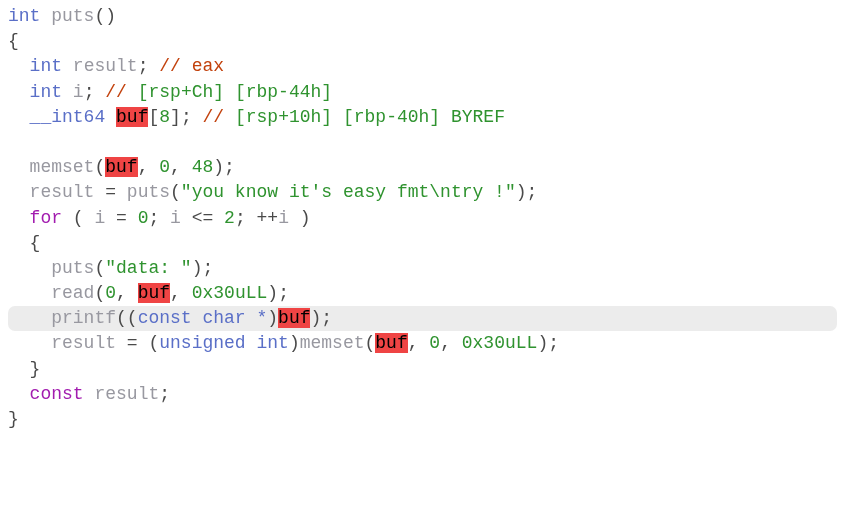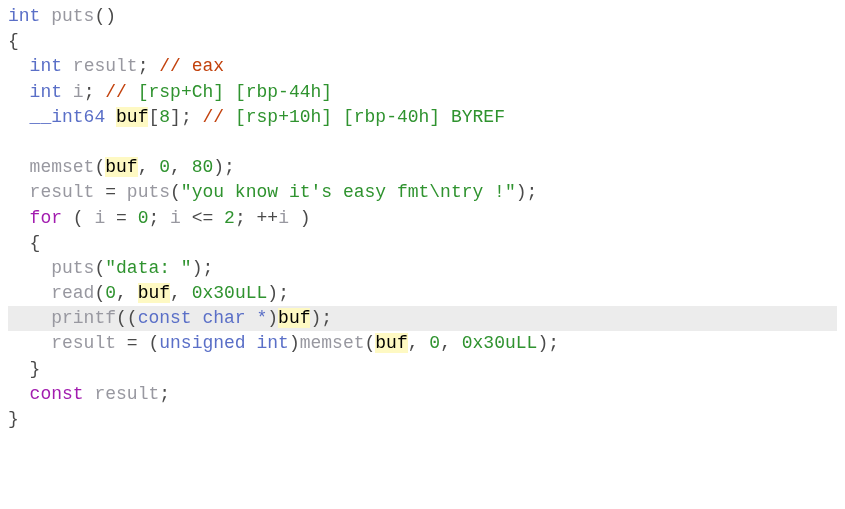--- a/index.html
+++ b/index.html
@@ -21,32 +21,33 @@
       min-height: 25px;
     }
     .kw-type { color: #5a6fc7; }
     .kw-flow { color: #a21caf; }
     .var-name { color: #9898a0; }
     .comment { color: #c2410c; }
     .comment-green { color: #2f932f; margin-top: 16px; }
     .number { color: #2f932f; }
     .string { color: #2f932f; }
     .highlight {
-      background: #fef9c3;
+      background: #ef4444;
       color: #000000;
     }
     .punct { color: #4a4a4a; }
     .brace { color: #4a4a4a; }
     .paren { color: #4a4a4a; }
     .bracket { color: #4a4a4a; }
     .semi { color: #4a4a4a; }
     .assign { color: #4a4a4a; }
     .op { color: #4a4a4a; }
     .highlighted-line {
       background: #ececec;
+      border-radius: 7px;
     }
     .cast { color: #5a6fc7; }
   </style>
 </head>
 <body>
 
 <div>
 
   <div class="code-line"><span class="kw-type">int</span><span> </span><span class="var-name">puts</span><span class="paren">()</span></div>
 
@@ -54,21 +55,21 @@
 
   <div class="code-line"><span>  </span><span class="kw-type">int</span><span> </span><span class="var-name">result</span><span class="semi">;</span><span> </span><span class="comment">// eax</span></div>
 
   <div class="code-line"><span>  </span><span class="kw-type">int</span><span> </span><span class="var-name">i</span><span class="semi">;</span><span> </span><span class="comment">// </span><span class="comment-green">[rsp+Ch] [rbp-44h]</span></div>
 
   <div class="code-line"><span>  </span><span class="kw-type">__int64</span><span> </span><span class="highlight">buf</span><span class="bracket">[</span><span class="number">8</span><span class="bracket">]</span><span class="semi">;</span><span> </span><span class="comment">// </span><span class="comment-green">[rsp+10h] [rbp-40h] BYREF</span></div>
 
   <div class="code-line"> </div>
 
 
-  <div class="code-line"><span>  </span><span class="var-name">memset</span><span class="paren">(</span><span class="highlight">buf</span><span class="punct">, </span><span class="number">0</span><span class="punct">, </span><span class="number">80</span><span class="paren">)</span><span class="semi">;</span></div>
+  <div class="code-line"><span>  </span><span class="var-name">memset</span><span class="paren">(</span><span class="highlight">buf</span><span class="punct">, </span><span class="number">0</span><span class="punct">, </span><span class="number">48</span><span class="paren">)</span><span class="semi">;</span></div>
 
   <div class="code-line"><span>  </span><span class="var-name">result</span><span class="assign"> = </span><span class="var-name">puts</span><span class="paren">(</span><span class="string">"you know it's easy fmt\ntry !"</span><span class="paren">)</span><span class="semi">;</span></div>
 
   <div class="code-line"><span>  </span><span class="kw-flow">for</span><span> </span><span class="paren">( </span><span class="var-name">i</span><span class="assign"> = </span><span class="number">0</span><span class="punct">; </span><span class="var-name">i</span><span class="op"> &lt;= </span><span class="number">2</span><span class="punct">; ++</span><span class="var-name">i</span><span class="paren"> )</span></div>
 
   <div class="code-line"><span>  </span><span class="brace">{</span></div>
 
   <div class="code-line"><span>    </span><span class="var-name">puts</span><span class="paren">(</span><span class="string">"data: "</span><span class="paren">)</span><span class="semi">;</span></div>
 
   <div class="code-line"><span>    </span><span class="var-name">read</span><span class="paren">(</span><span class="number">0</span><span class="punct">, </span><span class="highlight">buf</span><span class="punct">, </span><span class="number">0x30uLL</span><span class="paren">)</span><span class="semi">;</span></div>

